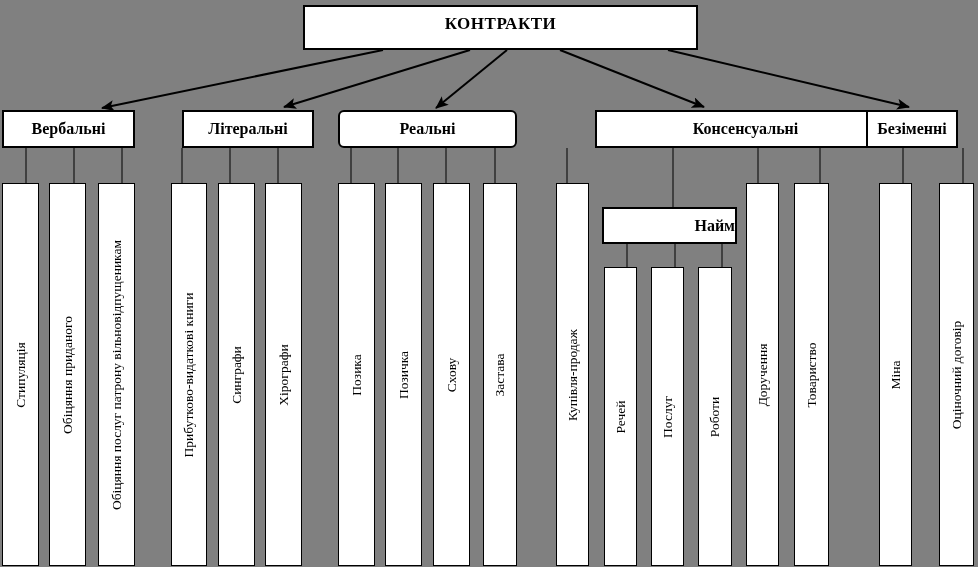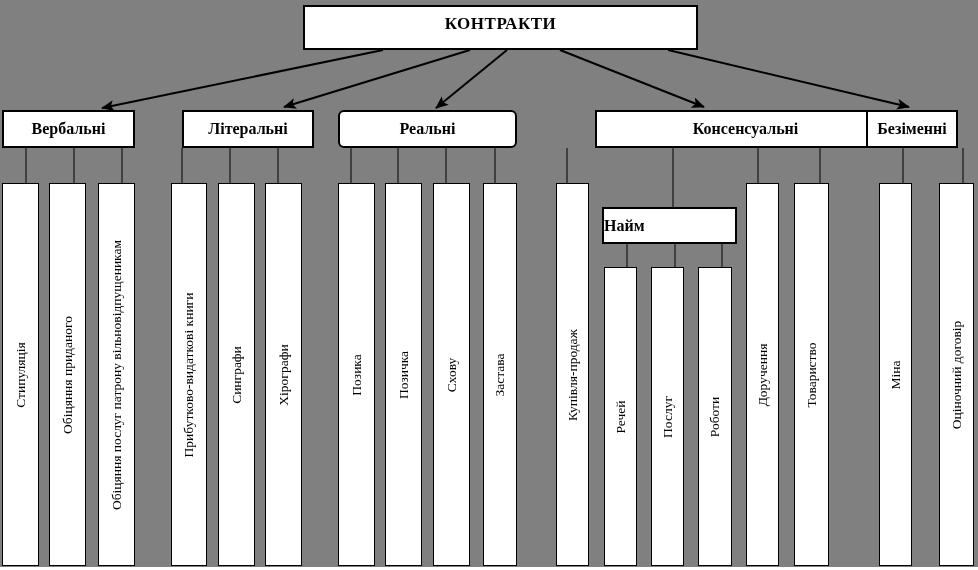--- a/index.html
+++ b/index.html
@@ -37,21 +37,21 @@
     padding-top: 7px;
     font-weight: bold; font-size: 17px; letter-spacing: 0.5px;
   }
   .cat-box {
     top: 110px; height: 38px;
     display: flex; justify-content: center; align-items: center;
     font-weight: bold; font-size: 16px;
   }
   .sub-box {
     left: 602px; top: 207px; width: 135px; height: 37px;
-    display: flex; justify-content: flex-start; align-items: center;
+    display: flex; justify-content: flex-end; align-items: center;
     font-weight: bold; font-size: 16px;
   }
   .vbox {
     position: absolute;
     background: #ffffff;
     border: 1px solid #000000;
     box-sizing: border-box;
     color: #000000;
   }
   .tall { top: 183px; height: 383px; }

